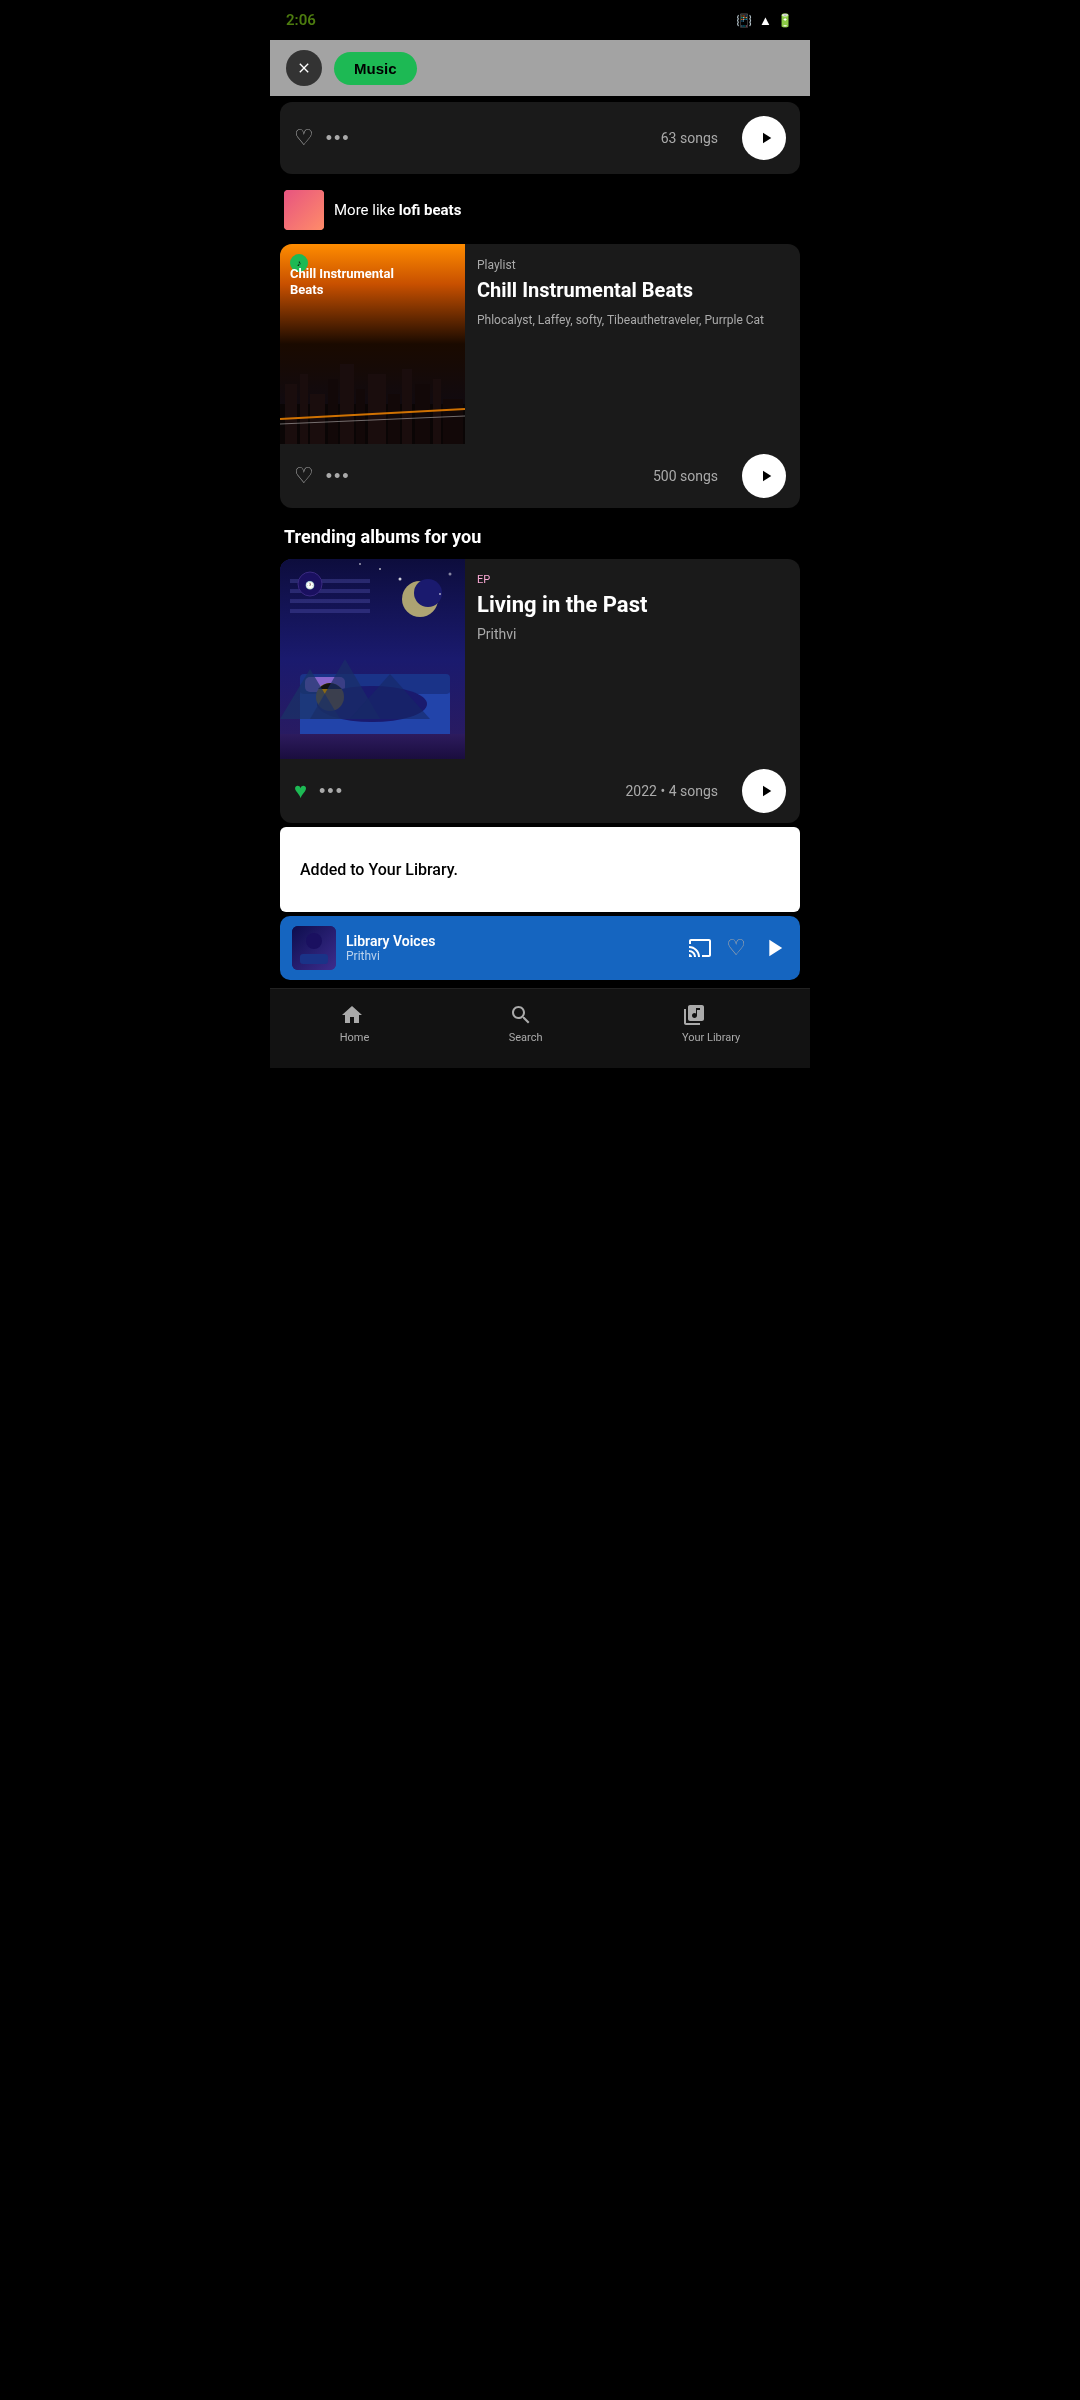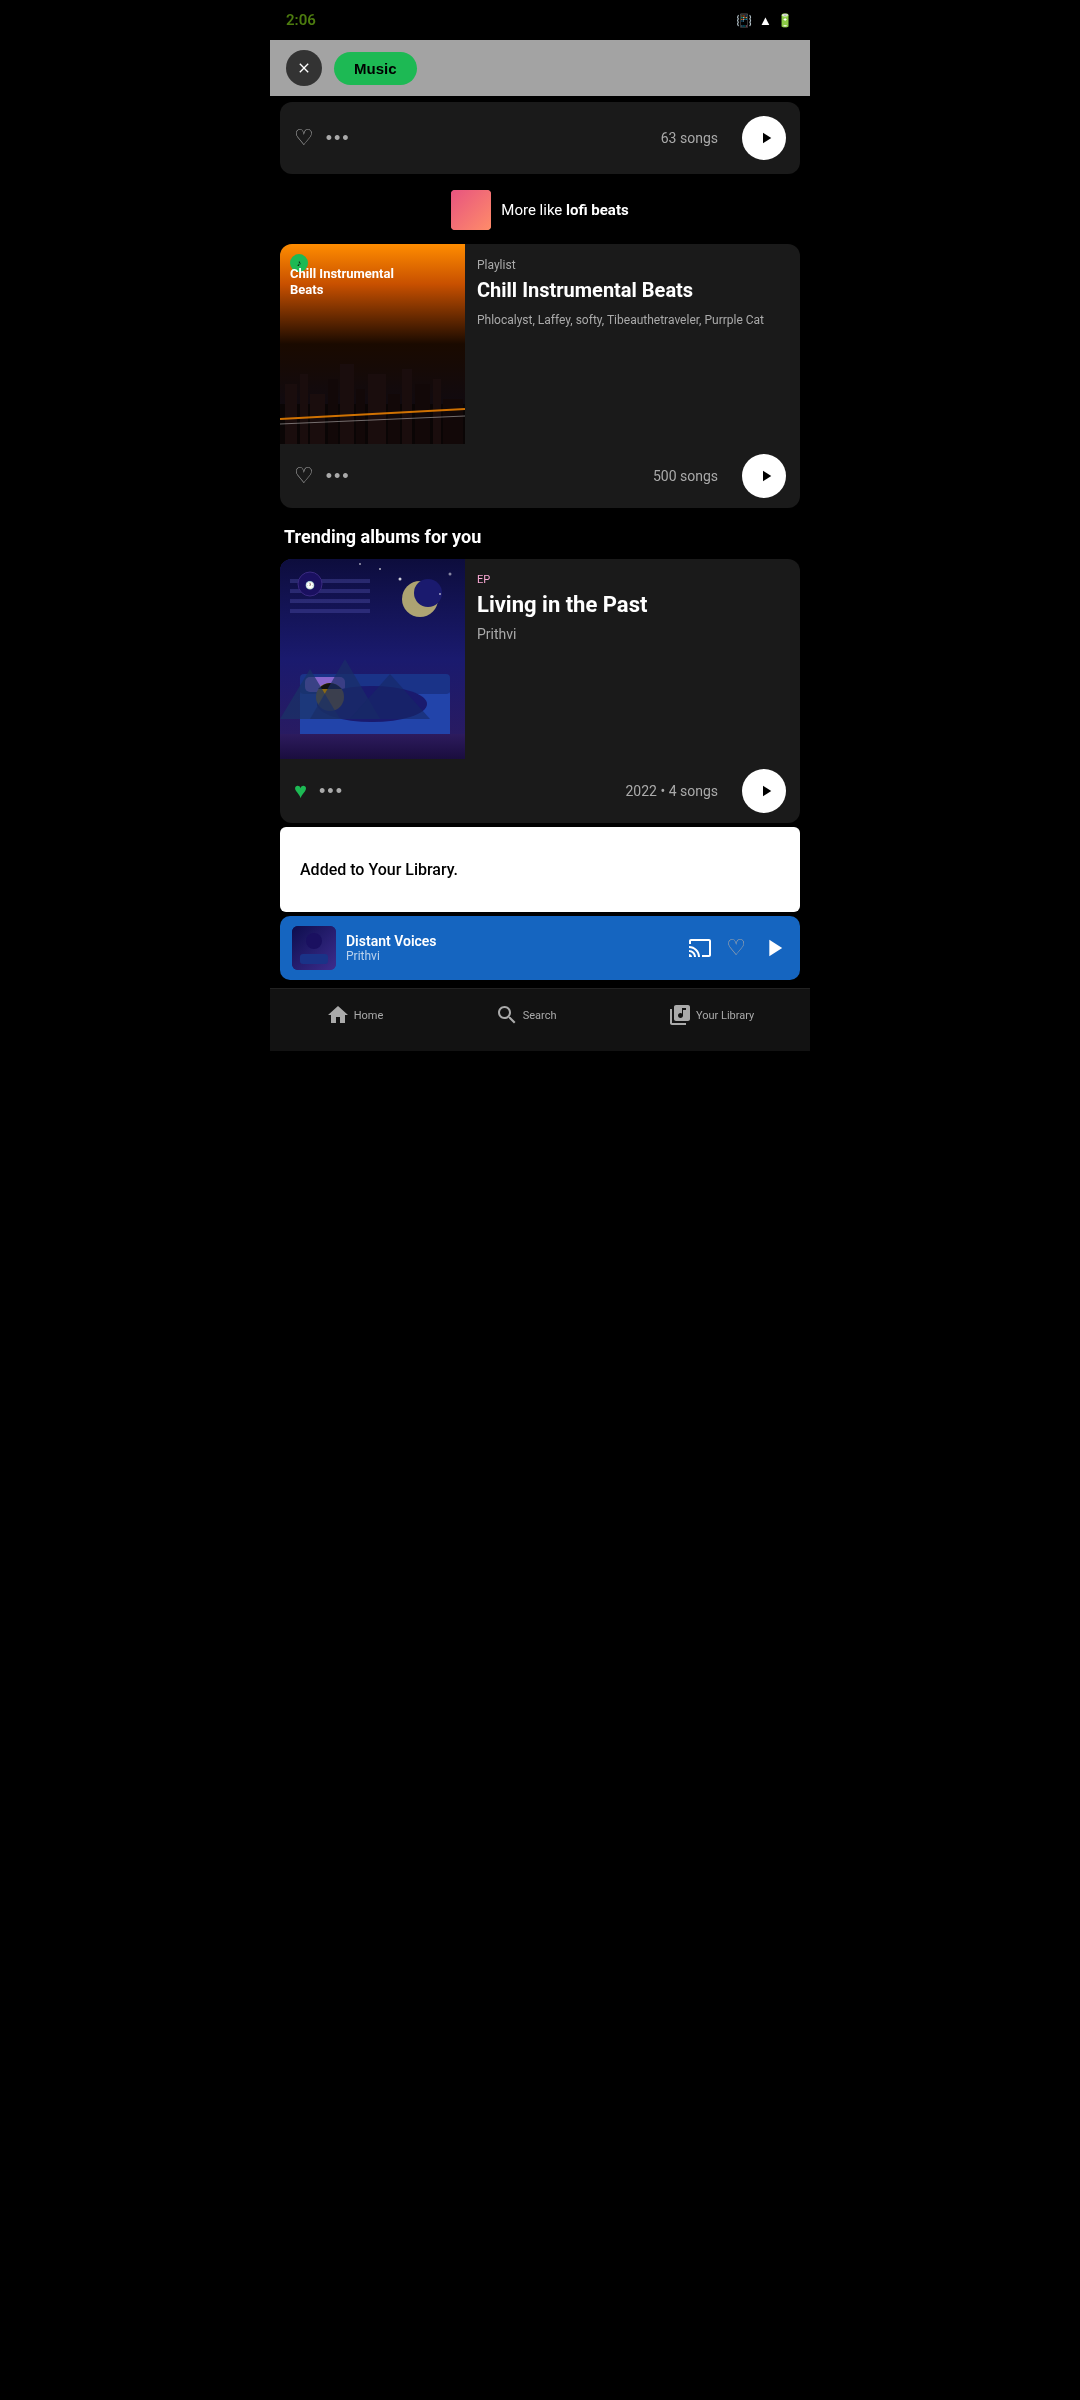--- a/index.html
+++ b/index.html
@@ -128,21 +128,20 @@
       height: 18px;
       margin-left: 3px;
     }
 
     
     .more-like-row {
       display: flex;
       align-items: center;
       gap: 10px;
       padding: 10px 14px;
-      justify-content: center;
     }
     .more-like-thumb {
       width: 40px;
       height: 40px;
       border-radius: 4px;
       background: linear-gradient(135deg, #e75480, #ff8c69);
       overflow: hidden;
       flex-shrink: 0;
     }
     .more-like-text {
@@ -364,22 +363,22 @@
       background: #121212;
       display: flex;
       justify-content: space-around;
       align-items: center;
       padding: 10px 0 20px;
       margin-top: 8px;
       border-top: 1px solid #222;
     }
     .nav-item {
       display: flex;
-      flex-direction: row;
-      align-items: center;
+      flex-direction: column;
+      align-items: flex-start;
       gap: 4px;
       cursor: pointer;
       padding: 4px 20px;
     }
     .nav-label {
       font-size: 11px;
       color: #aaa;
     }
 
     
@@ -592,21 +591,21 @@
           <stop offset="0%" stop-color="#0d0d4d"></stop>
           <stop offset="100%" stop-color="#3d2d8e"></stop>
         </linearGradient>
       </defs>
       <rect width="44" height="44" fill="url(#npGrad)"></rect>
       <circle cx="22" cy="15" r="8" fill="#1a1060"></circle>
       <rect x="8" y="28" width="28" height="10" rx="3" fill="#1a3388"></rect>
     </svg>
   </div>
   <div class="np-info">
-    <div class="np-title">Distant Voices</div>
+    <div class="np-title">Library Voices</div>
     <div class="np-artist">Prithvi</div>
   </div>
   <div class="np-controls">
 
     <button class="np-icon-btn">
       <svg width="24" height="24" viewBox="0 0 24 24" fill="#fff">
         <path d="M21 3H3c-1.1 0-2 .9-2 2v3h2V5h18v14h-7v2h7c1.1 0 2-.9 2-2V5c0-1.1-.9-2-2-2zM1 18v3h3c0-1.66-1.34-3-3-3zm0-4v2c2.76 0 5 2.24 5 5h2c0-3.87-3.13-7-7-7zm0-4v2c4.97 0 9 4.03 9 9h2c0-6.08-4.93-11-11-11z"></path>
       </svg>
     </button>
 

